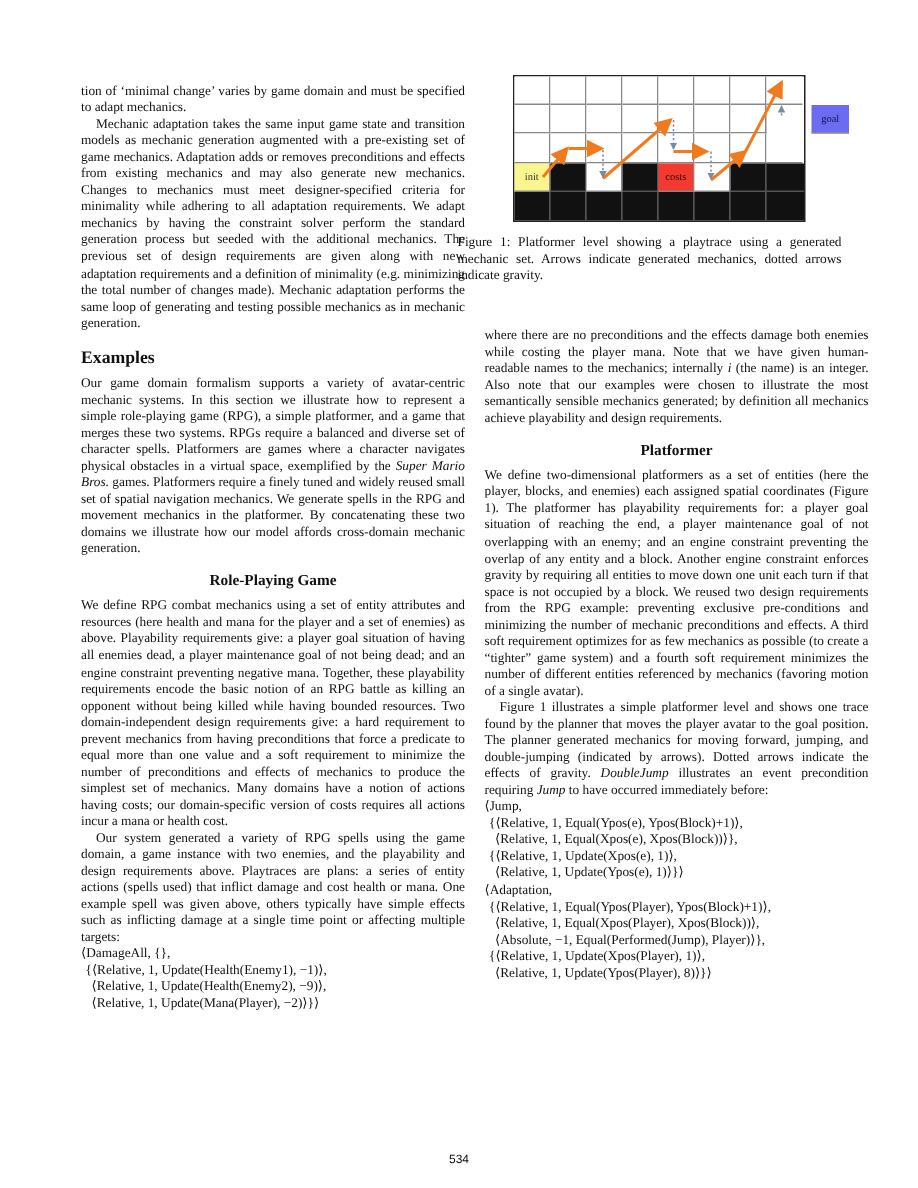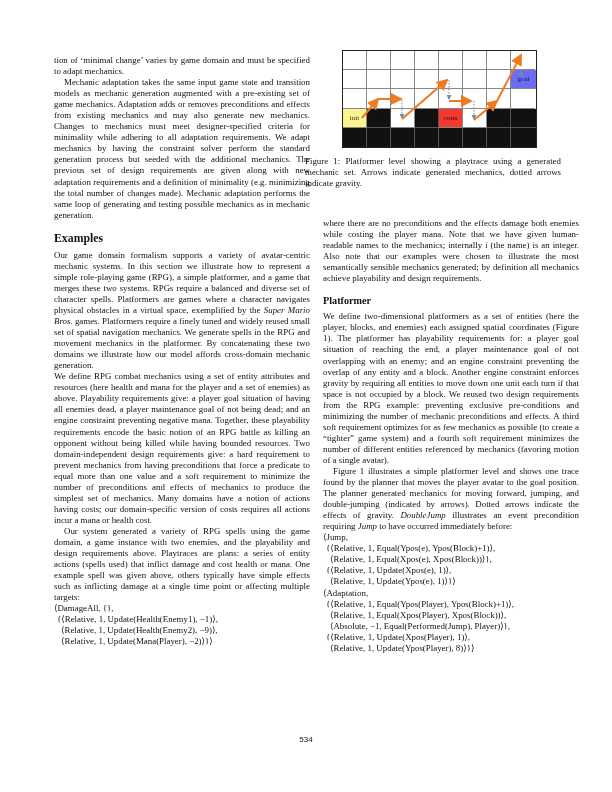--- a/index.html
+++ b/index.html
@@ -4,48 +4,49 @@
 <style>
   html, body { margin: 0; padding: 0; background: #ffffff; }
   body { width: 612px; height: 792px; position: relative; overflow: hidden;
          font-family: "Liberation Serif", "DejaVu Serif", serif; color: #111; }
   .col { position: absolute; top: 55px; width: 256px; font-size: 8.9px; line-height: 11.05px; text-align: justify; }
   #col-left { left: 54px; }
   #col-right { left: 323px; top: 218px; }
   p { margin: 0; text-indent: 0; }
   p.ind { text-indent: 10px; }
   h2.sec { font-size: 11.8px; font-weight: bold; margin: 12px 0 6px 0; }
-  h3.sub { font-size: 10.2px; font-weight: bold; margin: 11px 0 5px 0; text-align: left; }
+  h3.sub { font-size: 10.2px; font-weight: bold; margin: 11px 0 5px 0; text-align: center; }
   .math { white-space: nowrap; text-align: left; }
   .m1 { padding-left: 3px; }
   .m2 { padding-left: 7px; }
   i { font-style: italic; }
   #figure { position: absolute; left: 305px; top: 50px; width: 256px; }
   #grid-wrap { position: relative; margin-left: 37px; width: 193px; height: 96px; border: 1px solid #222; }
   .cell { position: absolute; box-sizing: border-box; width: 24px; height: 19.2px; border-right: 1px solid #888; border-bottom: 1px solid #888;
           font-size: 7px; display: flex; align-items: center; justify-content: center; }
   .white { background: #ffffff; }
   .black { background: #111111; border-color: #555; }
   .init { background: #fbf58f; color: #333; }
   .enemy { background: #f43a2e; color: #2a0a0a; }
-  .goal { background: #6c6cf0; color: #101050; }
+  .goal { background: #6c6cf0; color: #101050; margin-left: 30px; }
   #arrows { position: absolute; left: 0; top: 0; }
   #caption { margin-top: 8px; font-size: 8.9px; line-height: 11.05px; text-align: justify; }
-  #page-number { position: absolute; top: 735px; left: 0; width: 612px; text-align: center; font-size: 8px; font-family: "Liberation Sans", sans-serif; }
+  #page-number { position: absolute; top: 768px; left: 0; width: 612px; text-align: center; font-size: 8px; font-family: "Liberation Sans", sans-serif; }
 </style>
 </head>
 <body>
 
 <div class="col" id="col-left">
   <p>tion of ‘minimal change’ varies by game domain and must be specified to adapt mechanics.</p>
   <p class="ind">Mechanic adaptation takes the same input game state and transition models as mechanic generation augmented with a pre-existing set of game mechanics. Adaptation adds or removes preconditions and effects from existing mechanics and may also generate new mechanics. Changes to mechanics must meet designer-specified criteria for minimality while adhering to all adaptation requirements. We adapt mechanics by having the constraint solver perform the standard generation process but seeded with the additional mechanics. The previous set of design requirements are given along with new adaptation requirements and a definition of minimality (e.g. minimizing the total number of changes made). Mechanic adaptation performs the same loop of generating and testing possible mechanics as in mechanic generation.</p>
 
   <h2 class="sec">Examples</h2>
   <p><span>Our game domain formalism supports a variety of avatar-centric mechanic systems. In this section we illustrate how to represent a simple role-playing game (RPG), a simple platformer, and a game that merges these two systems. RPGs require a balanced and diverse set of character spells. Platformers are games where a character navigates physical obstacles in a virtual space, exemplified by the </span><i>Super Mario Bros.</i><span> games. Platformers require a finely tuned and widely reused small set of spatial navigation mechanics. We generate spells in the RPG and movement mechanics in the platformer. By concatenating these two domains we illustrate how our model affords cross-domain mechanic generation.</span></p>
 
+  <h3 class="sub">Role-Playing Game</h3>
   <p>We define RPG combat mechanics using a set of entity attributes and resources (here health and mana for the player and a set of enemies) as above. Playability requirements give: a player goal situation of having all enemies dead, a player maintenance goal of not being dead; and an engine constraint preventing negative mana. Together, these playability requirements encode the basic notion of an RPG battle as killing an opponent without being killed while having bounded resources. Two domain-independent design requirements give: a hard requirement to prevent mechanics from having preconditions that force a predicate to equal more than one value and a soft requirement to minimize the number of preconditions and effects of mechanics to produce the simplest set of mechanics. Many domains have a notion of actions having costs; our domain-specific version of costs requires all actions incur a mana or health cost.</p>
   <p class="ind">Our system generated a variety of RPG spells using the game domain, a game instance with two enemies, and the playability and design requirements above. Playtraces are plans: a series of entity actions (spells used) that inflict damage and cost health or mana. One example spell was given above, others typically have simple effects such as inflicting damage at a single time point or affecting multiple targets:</p>
   <div class="math">
     <div>⟨DamageAll, {},</div>
     <div class="m1">{⟨Relative, 1, Update(Health(Enemy1), −1)⟩,</div>
     <div class="m2">⟨Relative, 1, Update(Health(Enemy2), −9)⟩,</div>
     <div class="m2">⟨Relative, 1, Update(Mana(Player), −2)⟩}⟩</div>
   </div>
 </div>
 

